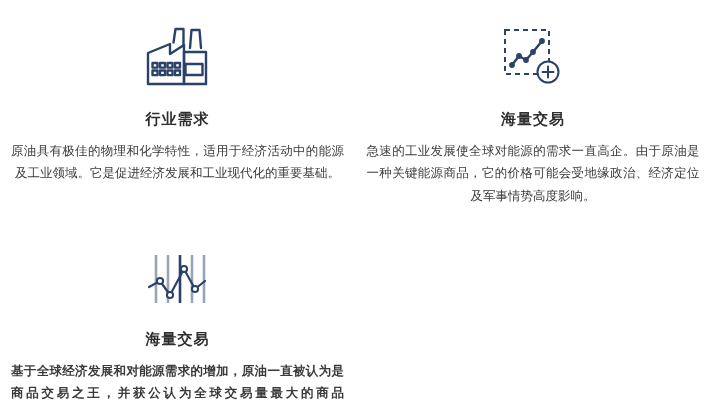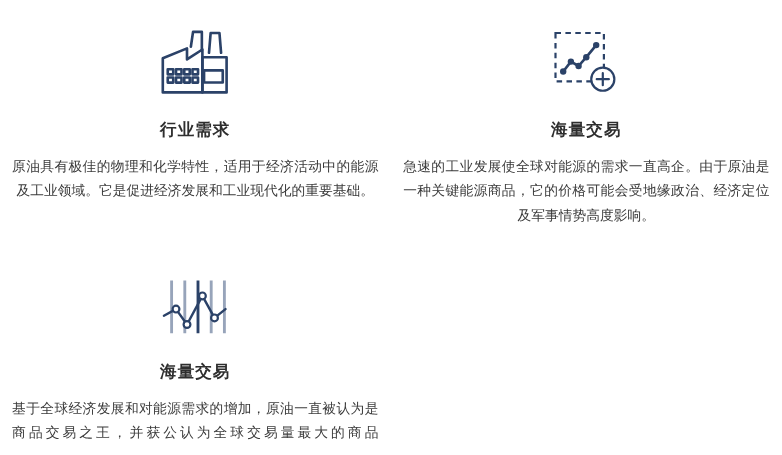--- a/index.html
+++ b/index.html
@@ -75,21 +75,21 @@
 
   
   .card-industry  .feature-icon { margin-top: 5px; }
   .card-strategy  .feature-icon { margin-top: 5px; }
   .card-volume    .feature-icon { margin-top: 20px; }
   .card-history   .feature-icon { margin-top: 20px; }
 
   .card-volume  .feature-title,
   .card-history .feature-title { margin-top: 16px; }
 
-  .card-volume .feature-desc { text-align-last: justify; }
+  .card-volume .feature-desc { text-align-last: justify; font-weight: bold; }
 </style>
 </head>
 <body>
 
 <div class="features-grid">
 
   <div class="feature-card card-industry">
     <div class="feature-icon">
       <svg width="68" height="62" viewBox="0 0 68 62" fill="none">
         <g stroke="#2b4268" stroke-width="2.4" stroke-linejoin="round" stroke-linecap="round">

